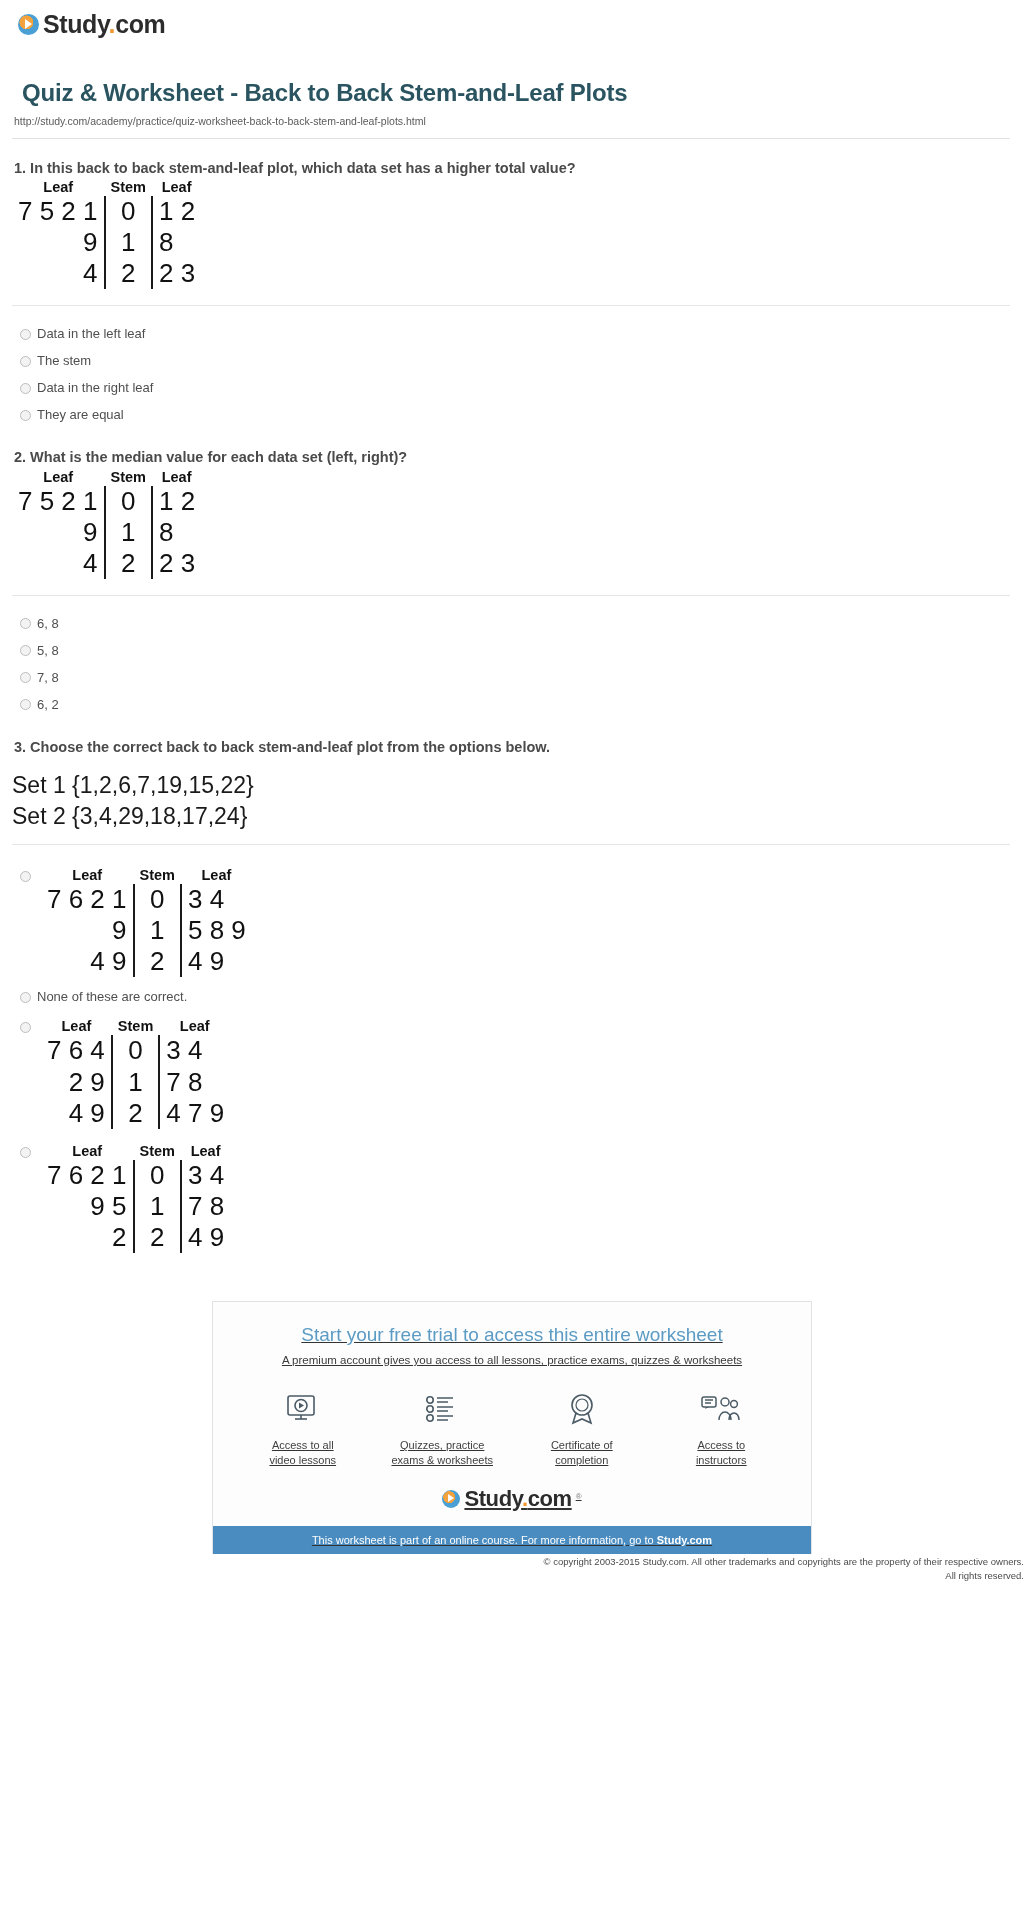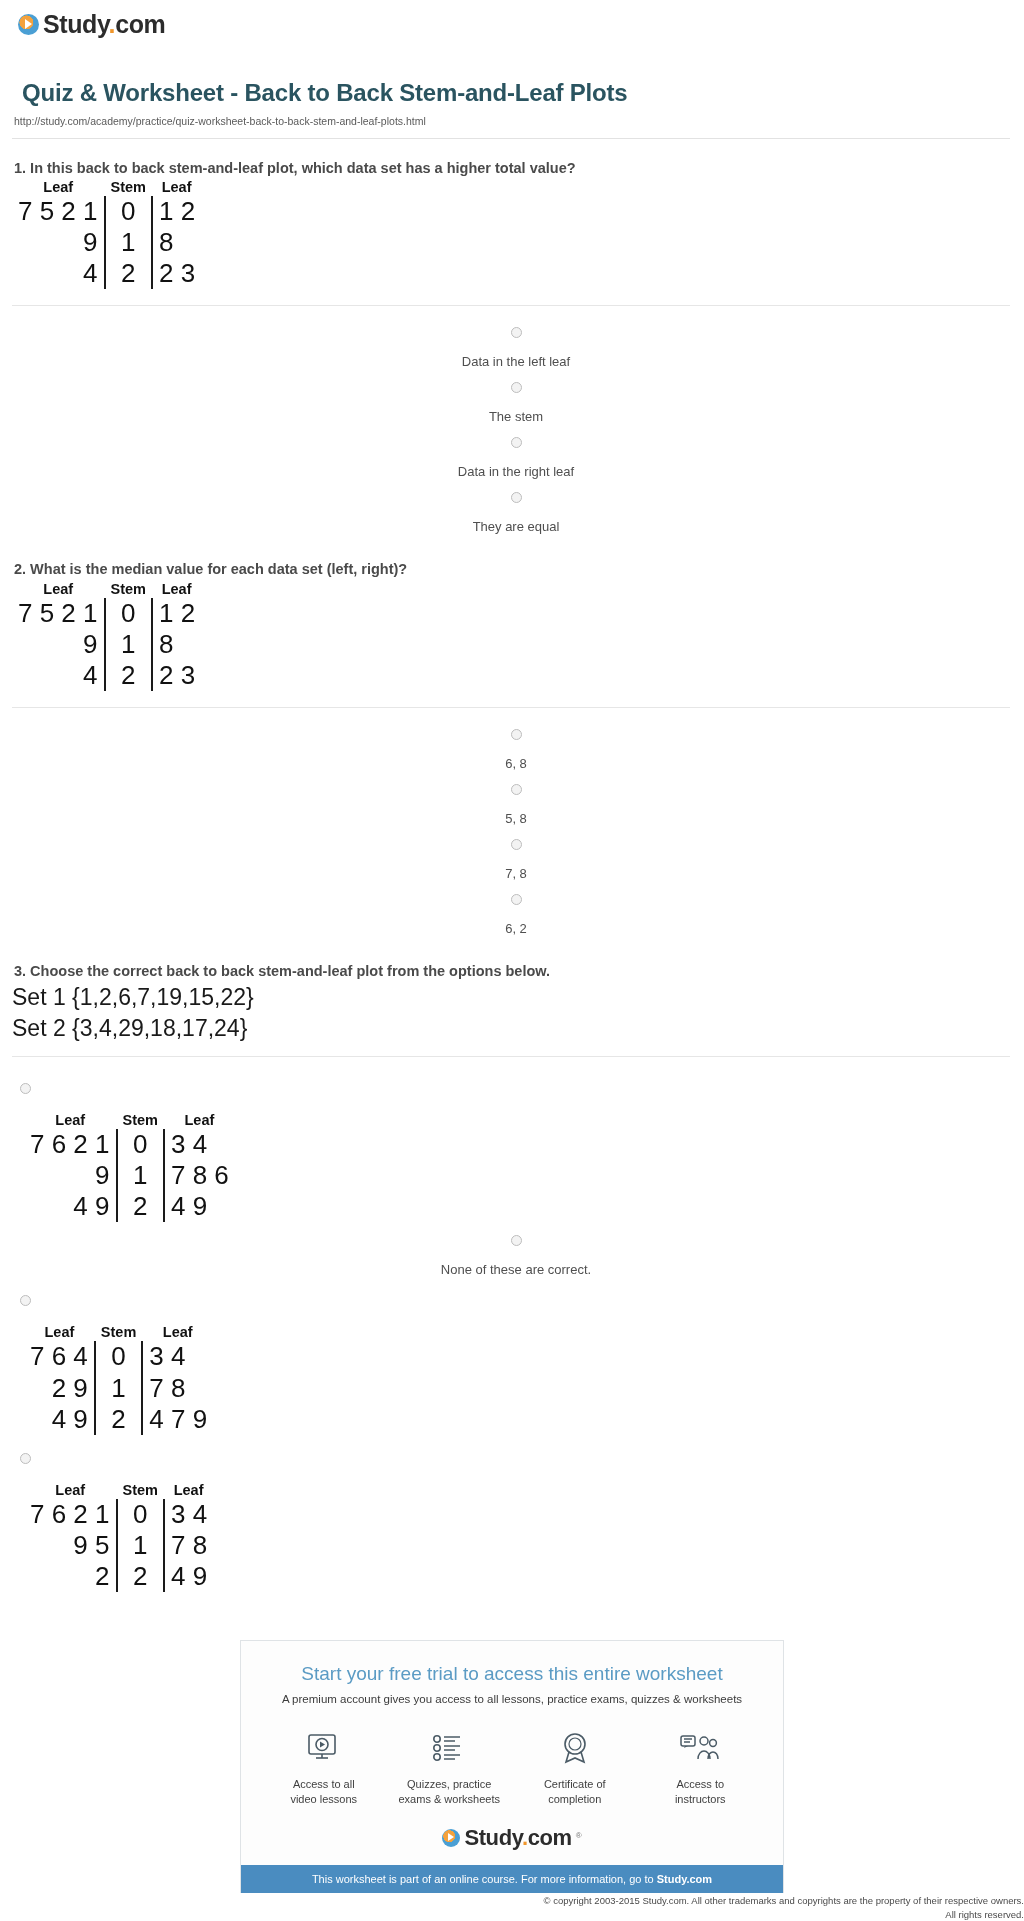--- a/index.html
+++ b/index.html
@@ -47,21 +47,21 @@
   }
   .hr { height: 1px; background: #e2e2e2; margin: 11px 14px 0 12px; }
 
   
   .question { padding: 0 12px; }
   .q-text {
     font-size: 14.5px; color: #4a4a4a; padding: 20px 0 0 2px;
     line-height: 1.25;
     font-weight: bold;
   }
-  .q-sets { margin-top: 2px; }
+  .q-sets { margin-top: 14px; }
   .q-set-line {
     font-size: 23px; color: #1a1a1a; line-height: 1.35;
     font-family: "Liberation Sans", sans-serif;
   }
 
   
   .plot { display: inline-block; margin-top: 2px; }
   .plot table { border-collapse: collapse; }
   .plot th {
     font-size: 14.5px; font-weight: bold; color: #111111;
@@ -80,38 +80,39 @@
     border-right: 2px solid #1a1a1a;
   }
   .plot th.stem-h { border: none; }
   .plot td.leaf-right { text-align: left; }
 
   .plot-rule { height: 1px; background: #e6e6e6; margin: 12px 2px 0 0; }
 
   
   .options { padding: 14px 0 0 8px; }
   .option {
-    display: flex; align-items: center; gap: 16px;
-    padding: 6px 0 6px 0; min-height: 24px; flex-direction: column;
+    display: flex; align-items: center; gap: 6px;
+    padding: 6px 0 6px 0; min-height: 24px;
   }
   .option.plot-option { align-items: flex-start; }
   .radio {
     width: 11px; height: 11px; border-radius: 50%;
     border: 1px solid #bdbdbd; background: #f3f3f3;
     flex: 0 0 auto; margin-top: 1px;
   }
   .opt-label { font-size: 13px; color: #4f4f4f; }
   .plot-option .radio { margin-top: 6px; }
   .plot-option .plot { margin-left: 4px; }
 
   
   .promo-wrap { display: flex; justify-content: center; margin-top: 42px; }
   .promo {
-    width: 544px; border: 1px solid #dfe3e6; background: #fdfdfd;
+    width: 600px; border: 1px solid #dfe3e6; background: #fdfdfd;
     border-bottom: none;
+    text-decoration: underline;
   }
   .promo-inner { padding: 22px 20px 16px 20px; text-align: center; }
   .promo-title {
     font-size: 19px; color: #5b9bc4; font-weight: 400; margin-bottom: 8px;
   }
   .promo-sub { font-size: 11.5px; color: #3b3b3b; }
   .promo-features {
     display: flex; justify-content: space-around; margin-top: 22px;
   }
   .feature { width: 130px; text-align: center; }
@@ -260,21 +261,21 @@
                     <th>Leaf</th>
                   </tr>
                   <tr>
                     <td class="leaf-left">7 6 2 1</td>
                     <td class="stem">0</td>
                     <td class="leaf-right">3 4</td>
                   </tr>
                   <tr>
                     <td class="leaf-left">9</td>
                     <td class="stem">1</td>
-                    <td class="leaf-right">7 8 6</td>
+                    <td class="leaf-right">5 8 9</td>
                   </tr>
                   <tr>
                     <td class="leaf-left">4 9</td>
                     <td class="stem">2</td>
                     <td class="leaf-right">4 9</td>
                   </tr>
                 </tbody>
               </table>
             </div>
           </div>

